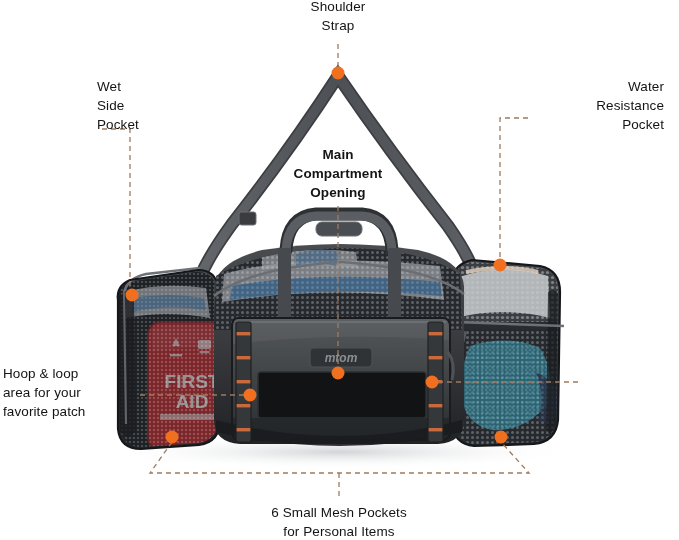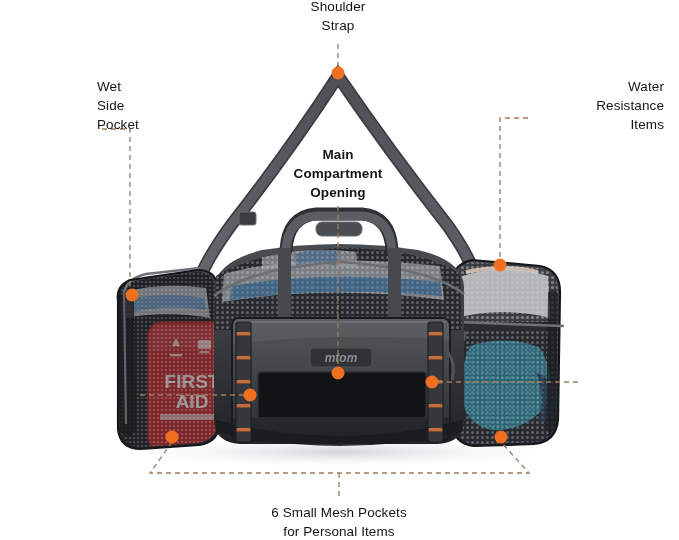--- a/index.html
+++ b/index.html
@@ -288,24 +288,27 @@
 
   <div class="callout c-center" id="lbl-shoulder">Shoulder
 Strap</div>
 
   <div class="callout c-left" id="lbl-wet">Wet
 Side
 Pocket</div>
 
   <div class="callout c-right" id="lbl-water">Water
 Resistance
-Items</div>
+Pocket</div>
 
   <div class="callout c-center" id="lbl-main">Main
 Compartment
 Opening</div>
 
+  <div class="callout c-left" id="lbl-hoop">Hoop &amp; loop
+area for your
+favorite patch</div>
 
 
   <div class="callout c-center" id="lbl-mesh">6 Small Mesh Pockets
 for Personal Items</div>
 
 </div>
 
 </body></html>

